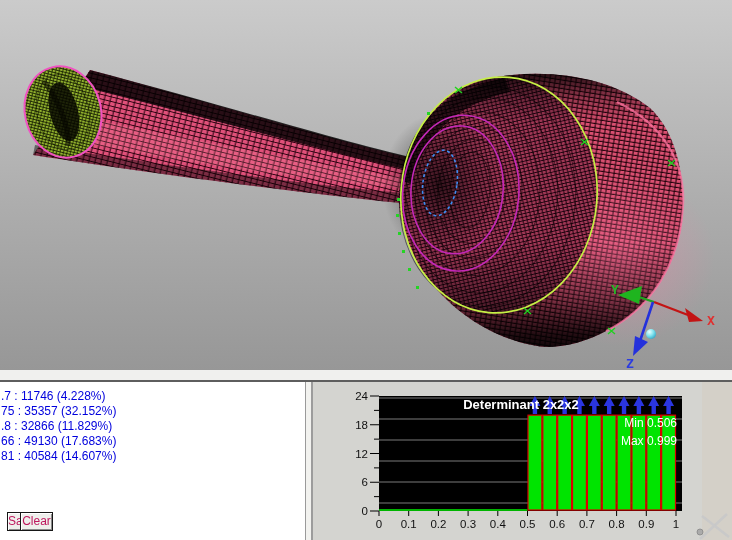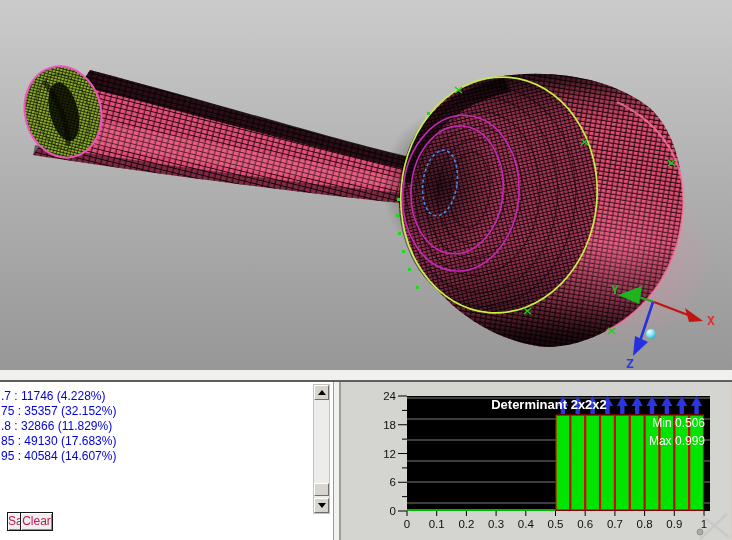--- a/index.html
+++ b/index.html
@@ -5,21 +5,21 @@
   html,body{margin:0;padding:0;width:732px;height:540px;overflow:hidden;
     font-family:"Liberation Sans",sans-serif;background:#d4d0c8;}
   #app{position:relative;width:732px;height:540px;}
   
   #viewport{position:absolute;left:0;top:0;width:732px;height:370px;}
   
   #strip{position:absolute;left:0;top:370px;width:732px;height:12px;
     background:#f0f0ee;border-bottom:2px solid #5e5e5e;box-sizing:border-box;}
   
   #bottom{position:absolute;left:0;top:382px;width:732px;height:158px;display:flex;}
-  #left-panel{position:relative;width:334px;height:158px;background:#ffffff;
+  #left-panel{position:relative;width:306px;height:158px;background:#ffffff;
     border-right:1px solid #9a9a9a;box-sizing:border-box;}
   #gap{width:7px;height:158px;background:#f2f2ef;border-right:2px solid #9c9c9c;box-sizing:border-box;}
   #right-panel{position:relative;width:389px;height:158px;background:#d4d4d0;}
   
   #hist-list{position:absolute;left:0;top:0;width:312px;height:130px;overflow:hidden;padding-top:7px;}
   .hl{font-size:12px;line-height:15px;color:#0000dd;white-space:pre;padding-left:1px;}
   
   #vscroll{position:absolute;left:313px;top:2px;width:17px;height:130px;
     background:#ececea;border:1px solid #c2c2be;box-sizing:border-box;}
   .sb-btn{position:absolute;left:0;width:15px;height:15px;background:#d8d5ce;
@@ -184,22 +184,22 @@
   </svg>
 
   <div id="strip"></div>
 
   <div id="bottom">
     <div id="left-panel">
       <div id="hist-list">
           <div class="hl">.7 : 11746 (4.228%)</div>
           <div class="hl">75 : 35357 (32.152%)</div>
           <div class="hl">.8 : 32866 (11.829%)</div>
-          <div class="hl">85 : 49130 (17.683%)</div>
-          <div class="hl">95 : 40584 (14.607%)</div>
+          <div class="hl">66 : 49130 (17.683%)</div>
+          <div class="hl">81 : 40584 (14.607%)</div>
         </div>
       <div id="vscroll">
         <div id="sb-up" class="sb-btn">
           <div class="tri tri-up"></div>
         </div>
         <div id="sb-thumb"></div>
         <div id="sb-dn" class="sb-btn">
           <div class="tri tri-dn"></div>
         </div>
       </div>

